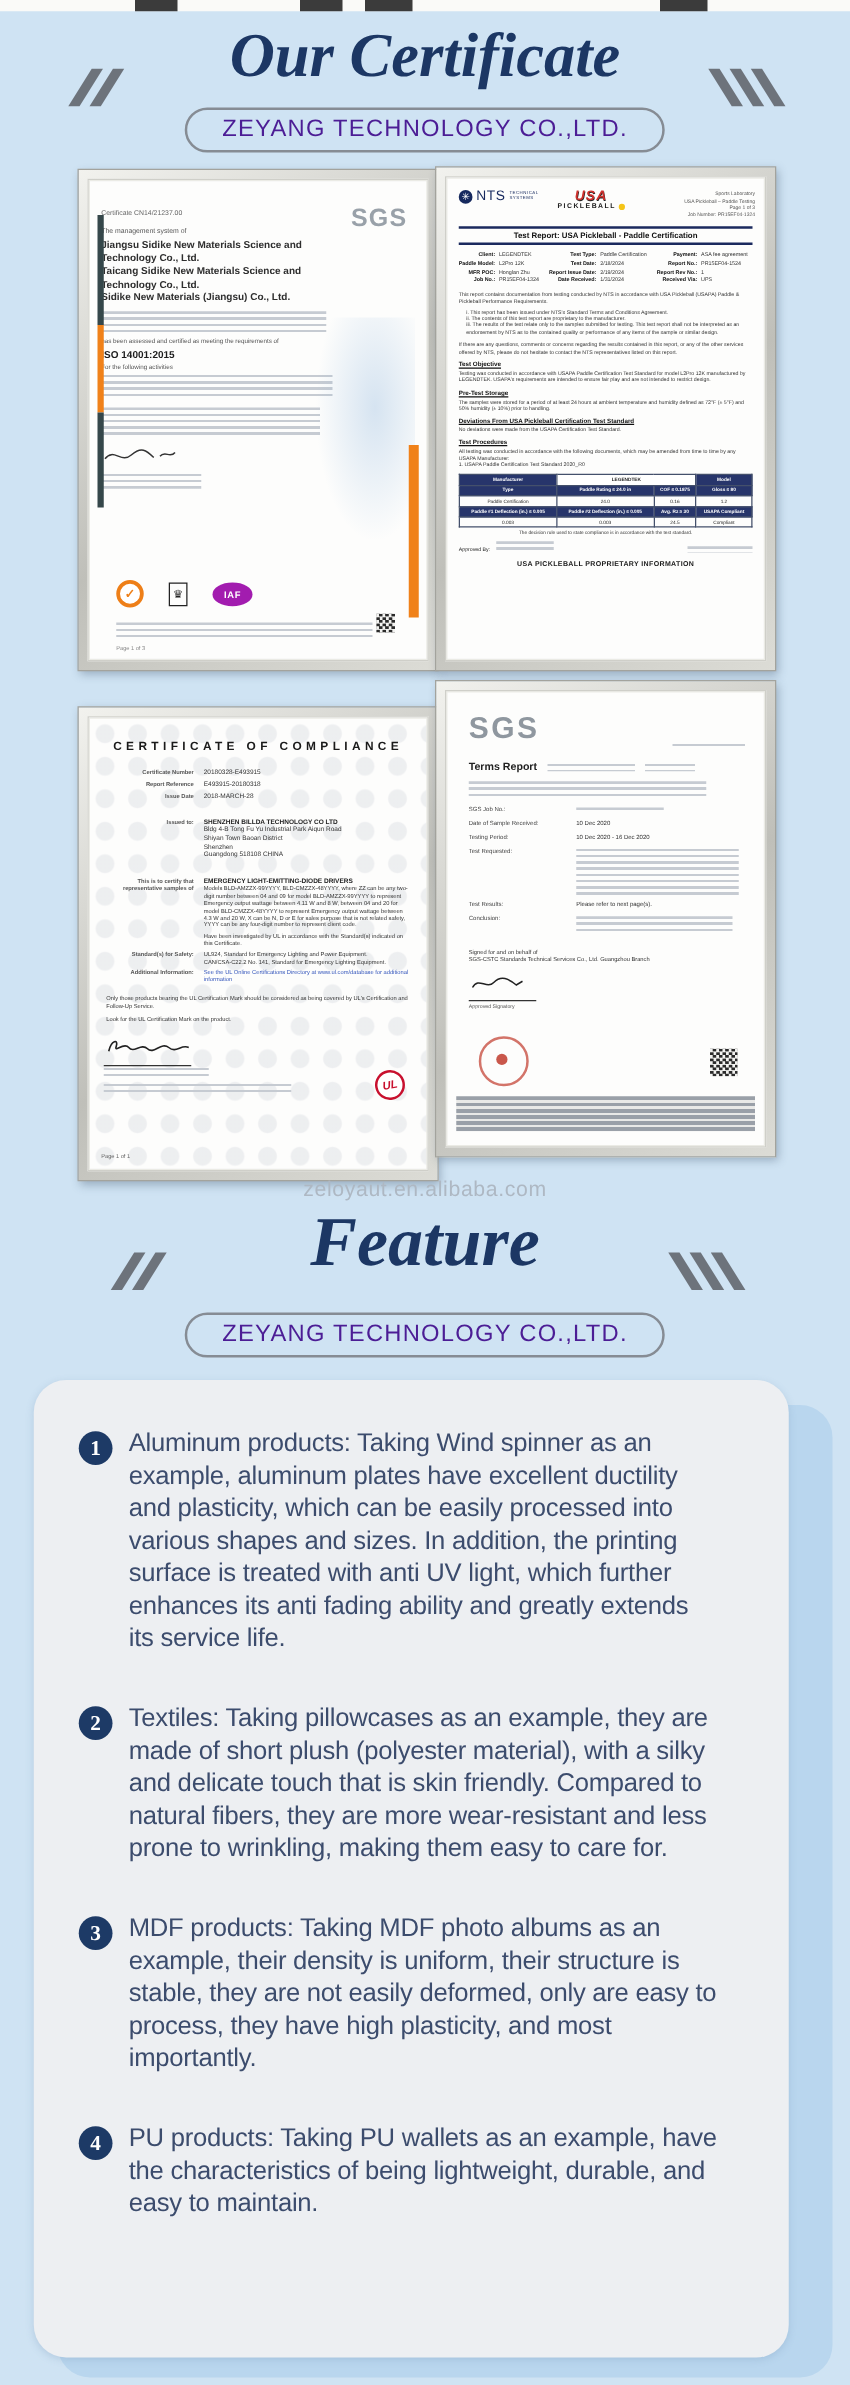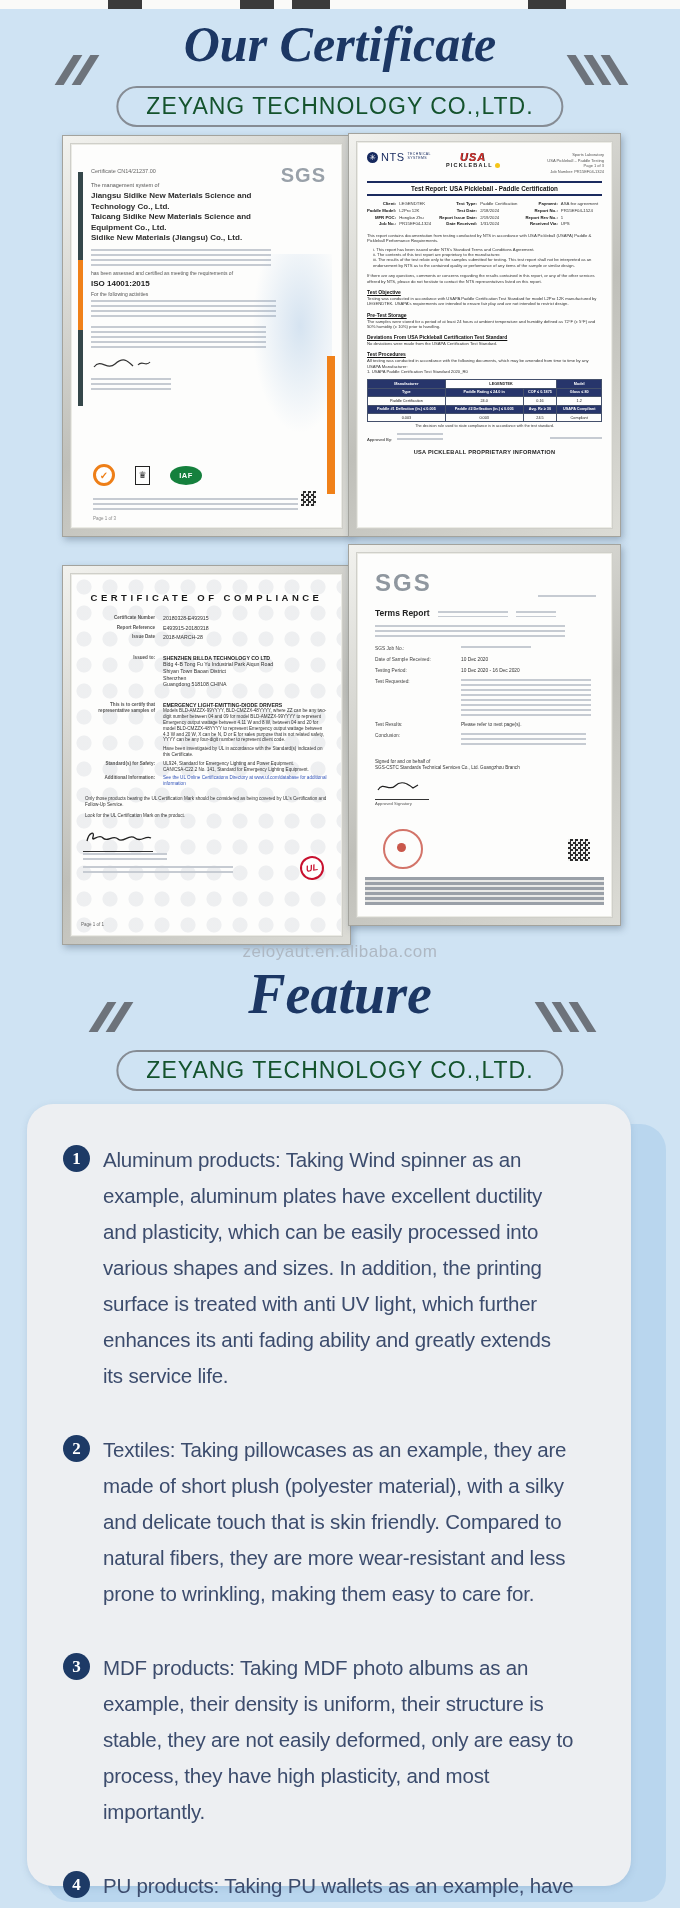--- a/index.html
+++ b/index.html
@@ -12,51 +12,51 @@
   
   .sec-title{position:absolute;width:680px;text-align:center;font-family:"Liberation Serif","DejaVu Serif",serif;font-style:italic;font-weight:bold;color:#1c3764}
   #cert-title{top:12px;font-size:50px;line-height:64px}
   #feat-title{top:958px;font-size:56px;line-height:72px}
   .slashes{position:absolute;display:flex}
   .slash{width:9px;height:30px;background:#6d737b;margin-right:8px}
   .sl-l .slash{transform:skewX(-32deg)}
   .sl-r .slash{transform:skewX(32deg)}
   #sl1{left:64px;top:55px}#sr1{left:576px;top:55px}
   #sl2{left:98px;top:1002px}#sr2{left:544px;top:1002px}
-  .pill{position:absolute;left:50%;transform:translateX(-50%);border:2px solid #868c94;border-radius:24px;color:#14532d;padding:5px 28px;font-size:23px;letter-spacing:1px;white-space:nowrap}
+  .pill{position:absolute;left:50%;transform:translateX(-50%);border:2px solid #868c94;border-radius:24px;color:#4c1d95;padding:5px 28px;font-size:19px;letter-spacing:1px;white-space:nowrap}
   #pill1{top:86px}#pill2{top:1050px}
 
   
   .cert{position:absolute;background:linear-gradient(145deg,#f2f2ee,#bfbfb9 55%,#dcdcd6);padding:7px;border:1px solid #a3a39d;box-shadow:2px 3px 7px rgba(50,70,95,.35)}
   .paper{position:relative;width:100%;height:100%;background:#fdfdfc;border:1px solid #cfcfc9;box-sizing:border-box;overflow:hidden;box-shadow:inset 0 0 0 1px #ebebe5}
   #c1{left:62px;top:135px;width:273px;height:386px}
   #c2{left:348px;top:133px;width:257px;height:388px}
   #c3{left:62px;top:565px;width:273px;height:364px}
   #c4{left:348px;top:544px;width:257px;height:366px}
 
   .blp{background:repeating-linear-gradient(to bottom,#c6cbd2 0,#c6cbd2 2px,transparent 2px,transparent 5px)}
   .qr{background:repeating-conic-gradient(#2a2a2a 0% 25%,#f2f2f0 0% 50%);background-size:5px 5px}
 
   
   .bar{position:absolute;left:7px;width:5px}
   .b1{top:28px;height:88px;background:#35474a}
   .b2{top:116px;height:70px;background:#f08119}
   .b3{top:186px;height:76px;background:#35474a}
   .sgs1{position:absolute;top:20px;right:16px;font-size:20px;font-weight:bold;color:#99a1a9;letter-spacing:1px}
-  .c1-body{margin:24px 64px 0 20px;color:#555}
+  .c1-body{margin:24px 64px 0 10px;color:#555}
   .c1-no{font-size:5.5px;color:#666}
   .c1-intro{font-size:5.5px;margin:8px 0 3px}
   .c1-org{font-size:8px;font-weight:bold;color:#2e2e2e;line-height:10.5px}
   .c1-assessed{font-size:5px;color:#555;margin-top:3px}
   .c1-std{font-size:8px;font-weight:bold;color:#1d1d1d;margin:3px 0}
   .c1-act{font-size:5px;color:#555;margin-top:3px}
   .c1-logos{position:absolute;bottom:42px;left:22px;display:flex;gap:20px;align-items:center}
   .chk{width:16px;height:16px;border-radius:50%;border:3px solid #ee7f18;color:#ee7f18;font-size:10px;display:flex;align-items:center;justify-content:center;font-weight:bold;background:#fff}
   .ukas{width:13px;height:17px;border:1px solid #222;font-size:9px;text-align:center;color:#222;line-height:16px}
-  .iaf{width:32px;height:19px;border-radius:50%;background:#15803d;color:#fff;font-size:7.5px;font-weight:bold;display:flex;align-items:center;justify-content:center;letter-spacing:.5px}
+  .iaf{width:32px;height:19px;border-radius:50%;background:#a21caf;color:#fff;font-size:7.5px;font-weight:bold;display:flex;align-items:center;justify-content:center;letter-spacing:.5px}
   .c1-foot{position:absolute;bottom:16px;left:22px;width:205px;height:14px}
   .c1-page{position:absolute;bottom:7px;left:22px;font-size:4.5px;color:#888}
   .c1-obar{position:absolute;right:7px;top:212px;height:138px;width:8px;background:#f08119}
   .c1-qr{position:absolute;right:26px;bottom:22px;width:15px;height:15px}
   .c1-map{position:absolute;right:10px;top:110px;width:80px;height:180px;background:radial-gradient(ellipse at 60% 40%,rgba(140,180,220,.35),rgba(140,180,220,0) 70%)}
 
   
   .c2-head{display:flex;align-items:flex-start;margin:10px 8px 0 10px;gap:3px}
   .nts-gear{width:11px;height:11px;border-radius:50%;background:#16295e;color:#fff;font-size:8px;line-height:11px;text-align:center;flex:none}
   .nts-txt{font-size:11px;font-weight:normal;color:#16295e;letter-spacing:.5px;line-height:11px}
@@ -118,21 +118,21 @@
   .c4-foot{position:absolute;left:8px;right:8px;bottom:12px;height:28px;background:repeating-linear-gradient(to bottom,#9aa0a8 0,#9aa0a8 3px,#e9e9e7 3px,#e9e9e7 5px)}
 
   
   .wm{position:absolute;top:942px;width:680px;text-align:center;color:#aeb8c3;font-size:17px;letter-spacing:.5px}
 
   
   .back-panel{position:absolute;left:46px;top:1124px;width:620px;height:778px;background:#b9d6ee;border-radius:26px}
   .feat-card{position:absolute;left:27px;top:1104px;width:604px;height:782px;background:#edeff2;border-radius:26px;padding:38px 56px 0 36px;box-sizing:border-box;box-shadow:0 2px 6px rgba(110,145,180,.25)}
   .feat{display:flex;gap:13px;margin-bottom:38px}
   .fnum{width:27px;height:27px;border-radius:50%;background:#1d3a66;color:#fff;font-family:"Liberation Serif",serif;font-weight:bold;font-size:17px;display:flex;align-items:center;justify-content:center;flex:none;margin-top:3px}
-  .ftext{font-size:20.5px;line-height:36px;color:#3c4c6d;letter-spacing:-.2px}
+  .ftext{font-size:20.5px;line-height:26px;color:#3c4c6d;letter-spacing:-.2px}
 </style>
 </head>
 <body>
 
 <div class="top-strip">
   <div class="dash" style="left:108px;width:34px"></div>
   <div class="dash" style="left:240px;width:34px"></div>
   <div class="dash" style="left:292px;width:38px"></div>
   <div class="dash" style="left:528px;width:38px"></div>
 </div>
@@ -153,21 +153,21 @@
   <div class="paper">
     <div class="c1-map"></div>
     <div class="bar b1"></div>
     <div class="bar b2"></div>
     <div class="bar b3"></div>
     <div class="sgs1">SGS</div>
     <div class="c1-body">
       <div class="c1-no">Certificate CN14/21237.00</div>
       <div class="c1-intro">The management system of</div>
       <div class="c1-org">Jiangsu Sidike New Materials Science and Technology Co., Ltd.</div>
-      <div class="c1-org">Taicang Sidike New Materials Science and Equipment Co., Ltd.</div>
+      <div class="c1-org">Taicang Sidike New Materials Science and Technology Co., Ltd.</div>
       <div class="c1-org">Sidike New Materials (Jiangsu) Co., Ltd.</div>
       <div class="blp" style="width:180px;height:18px;margin-top:5px"></div>
       <div class="c1-assessed">has been assessed and certified as meeting the requirements of</div>
       <div class="c1-std">ISO 14001:2015</div>
       <div class="c1-act">For the following activities</div>
       <div class="blp" style="width:185px;height:18px;margin-top:3px"></div>
       <div class="blp" style="width:175px;height:22px;margin-top:8px"></div>
       <svg width="62" height="16" style="margin-top:8px">
           <path d="M3 11 C10 2,16 15,24 8 S36 4,42 10 M47 9 C51 4,55 11,59 6" stroke="#333" fill="none" stroke-width="1.2"></path>
         </svg>

